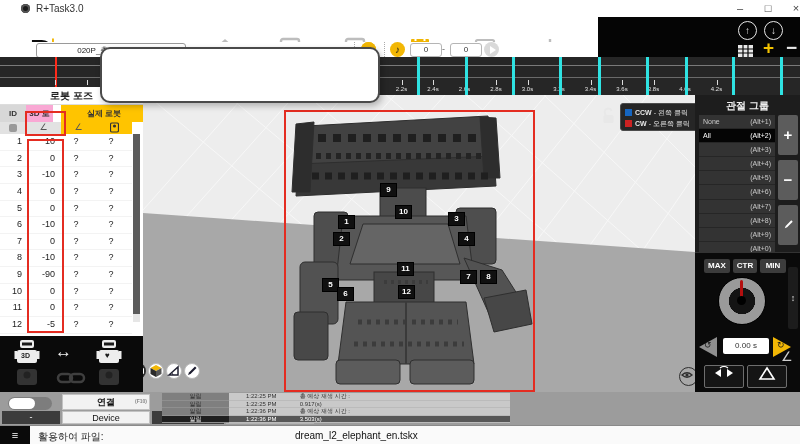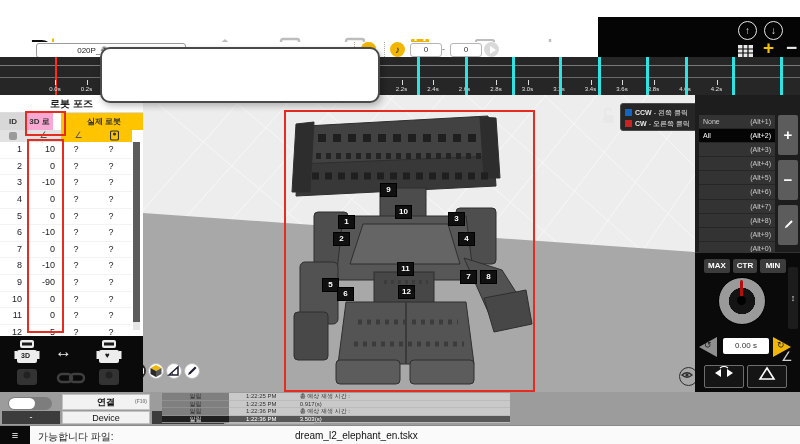--- a/index.html
+++ b/index.html
@@ -47,21 +47,21 @@
   
   .timeline{left:0;top:57px;width:800px;height:38px;background:#262626;border-bottom:2px solid #000;}
   .tl-line1{left:0;top:8px;width:800px;height:1px;background:#7a7a7a;}
   .tl-line2{left:0;top:20px;width:800px;height:1px;background:#6a6a6a;}
   .tl-tick{top:23px;width:1px;height:5px;background:#ddd;}
   .tl-label{top:29px;width:30px;margin-left:-15px;text-align:center;font-size:6px;color:#e0e0e0;}
   .tl-cyan{top:0;width:3px;height:38px;background:#2fe3e3;}
   .tl-playhead{left:55px;top:0;width:2px;height:38px;background:#ff2a1a;}
 
   
-  .leftpanel{left:0;top:95px;width:143px;height:297px;background:#fff;border-right:4px solid #15803d;}
+  .leftpanel{left:0;top:87px;width:143px;height:297px;background:#fff;border-right:4px solid #15803d;}
   .pose-title{left:0;top:2px;width:143px;text-align:center;font-size:10px;font-weight:bold;color:#222;}
   .pose-title-line{left:0;top:17px;width:143px;height:1px;background:#ddd;}
   .phead{top:18px;height:17px;font-size:8px;font-weight:bold;text-align:center;line-height:17px;color:#333;}
   .ph-id{left:0;width:26px;background:#d8d8d8;}
   .ph-sim{left:26px;width:27px;background:#f9a8d4;}
   .ph-real{left:61px;width:86px;background:#ffc400;}
   .psub{top:35px;height:12px;text-align:center;font-size:9px;color:#555;line-height:11px;}
   .ps-id{left:0;width:26px;background:#e2e2e2;}
   .ps-sim{left:26px;width:35px;background:#e2e2e2;}
   .ps-real{left:61px;width:71px;background:#ffc400;display:flex;justify-content:space-around;}
@@ -161,20 +161,27 @@
   .tooltip{left:100px;top:47px;width:276px;height:52px;background:#fff;border:2px solid #4a4a4a;
            border-radius:10px;z-index:40;display:flex;flex-direction:column;justify-content:center;
            text-align:center;font-size:14px;font-weight:bold;color:#111;line-height:1.55;
            box-shadow:2px 3px 6px rgba(0,0,0,.25);}
 </style>
 </head>
 <body>
 
 <div class="stage">
 
+  <div class="abs titlebar">
+    <div class="abs appdot"></div>
+    <div class="abs apptitle">R+Task3.0</div>
+    <div class="abs wctl" style="left:727px;">–</div>
+    <div class="abs wctl" style="left:755px;">□</div>
+    <div class="abs wctl" style="left:783px;">×</div>
+  </div>
 
   <div class="abs toolbar">
     <div class="abs logo"><span class="r">R</span><span class="plus">+</span><span class="task">Task</span></div>
 
     <div class="abs navitem" style="left:205px;">
       <span><svg width="24" height="22" viewBox="0 0 24 22">
             <path d="M12 3 L21 11 H18 V19 H6 V11 H3 Z" fill="#bdbdbd"></path>
           </svg></span>
       <span class="navkey">(F1)</span>
     </div>
@@ -532,20 +539,21 @@
     </div>
     <div class="abs eyebtn"><svg width="14" height="14" viewBox="0 0 14 14" style="margin:0 0 0 0;">
           <path d="M2 7 Q7 2.5 12 7 Q7 11.5 2 7 Z" fill="none" stroke="#2e2e2e" stroke-width="1.3"></path>
           <circle cx="7" cy="7" r="1.6" fill="#2e2e2e"></circle>
         </svg></div>
   </div>
 
   <div class="abs redbox vp-red"></div>
 
   <div class="abs rightpanel">
+    <div class="abs jg-title">관절 그룹</div>
     <div class="abs jg-list" id="joint-list">
         <div class="jrow">
           <span>None</span>
           <span>(Alt+1)</span>
         </div>
         <div class="jrow active">
           <span>All</span>
           <span>(Alt+2)</span>
         </div>
         <div class="jrow">
@@ -656,20 +664,20 @@
         <div class="lrow active">
           <span class="ltag">알림</span>
           <span class="ltime">1:22:36 PM</span>
           <span class="lmsg">3.503(s)</span>
         </div>
       </div>
   </div>
 
   <div class="abs filebar">
     <div class="abs fb-icon">≡</div>
-    <div class="abs fb-label">가능합니다 파일:</div>
+    <div class="abs fb-label">활용하여 파일:</div>
     <div class="abs fb-name">dream_l2_elephant_en.tskx</div>
   </div>
 
   <div class="abs tooltip">
   </div>
 
 </div>
 
 </body></html>

